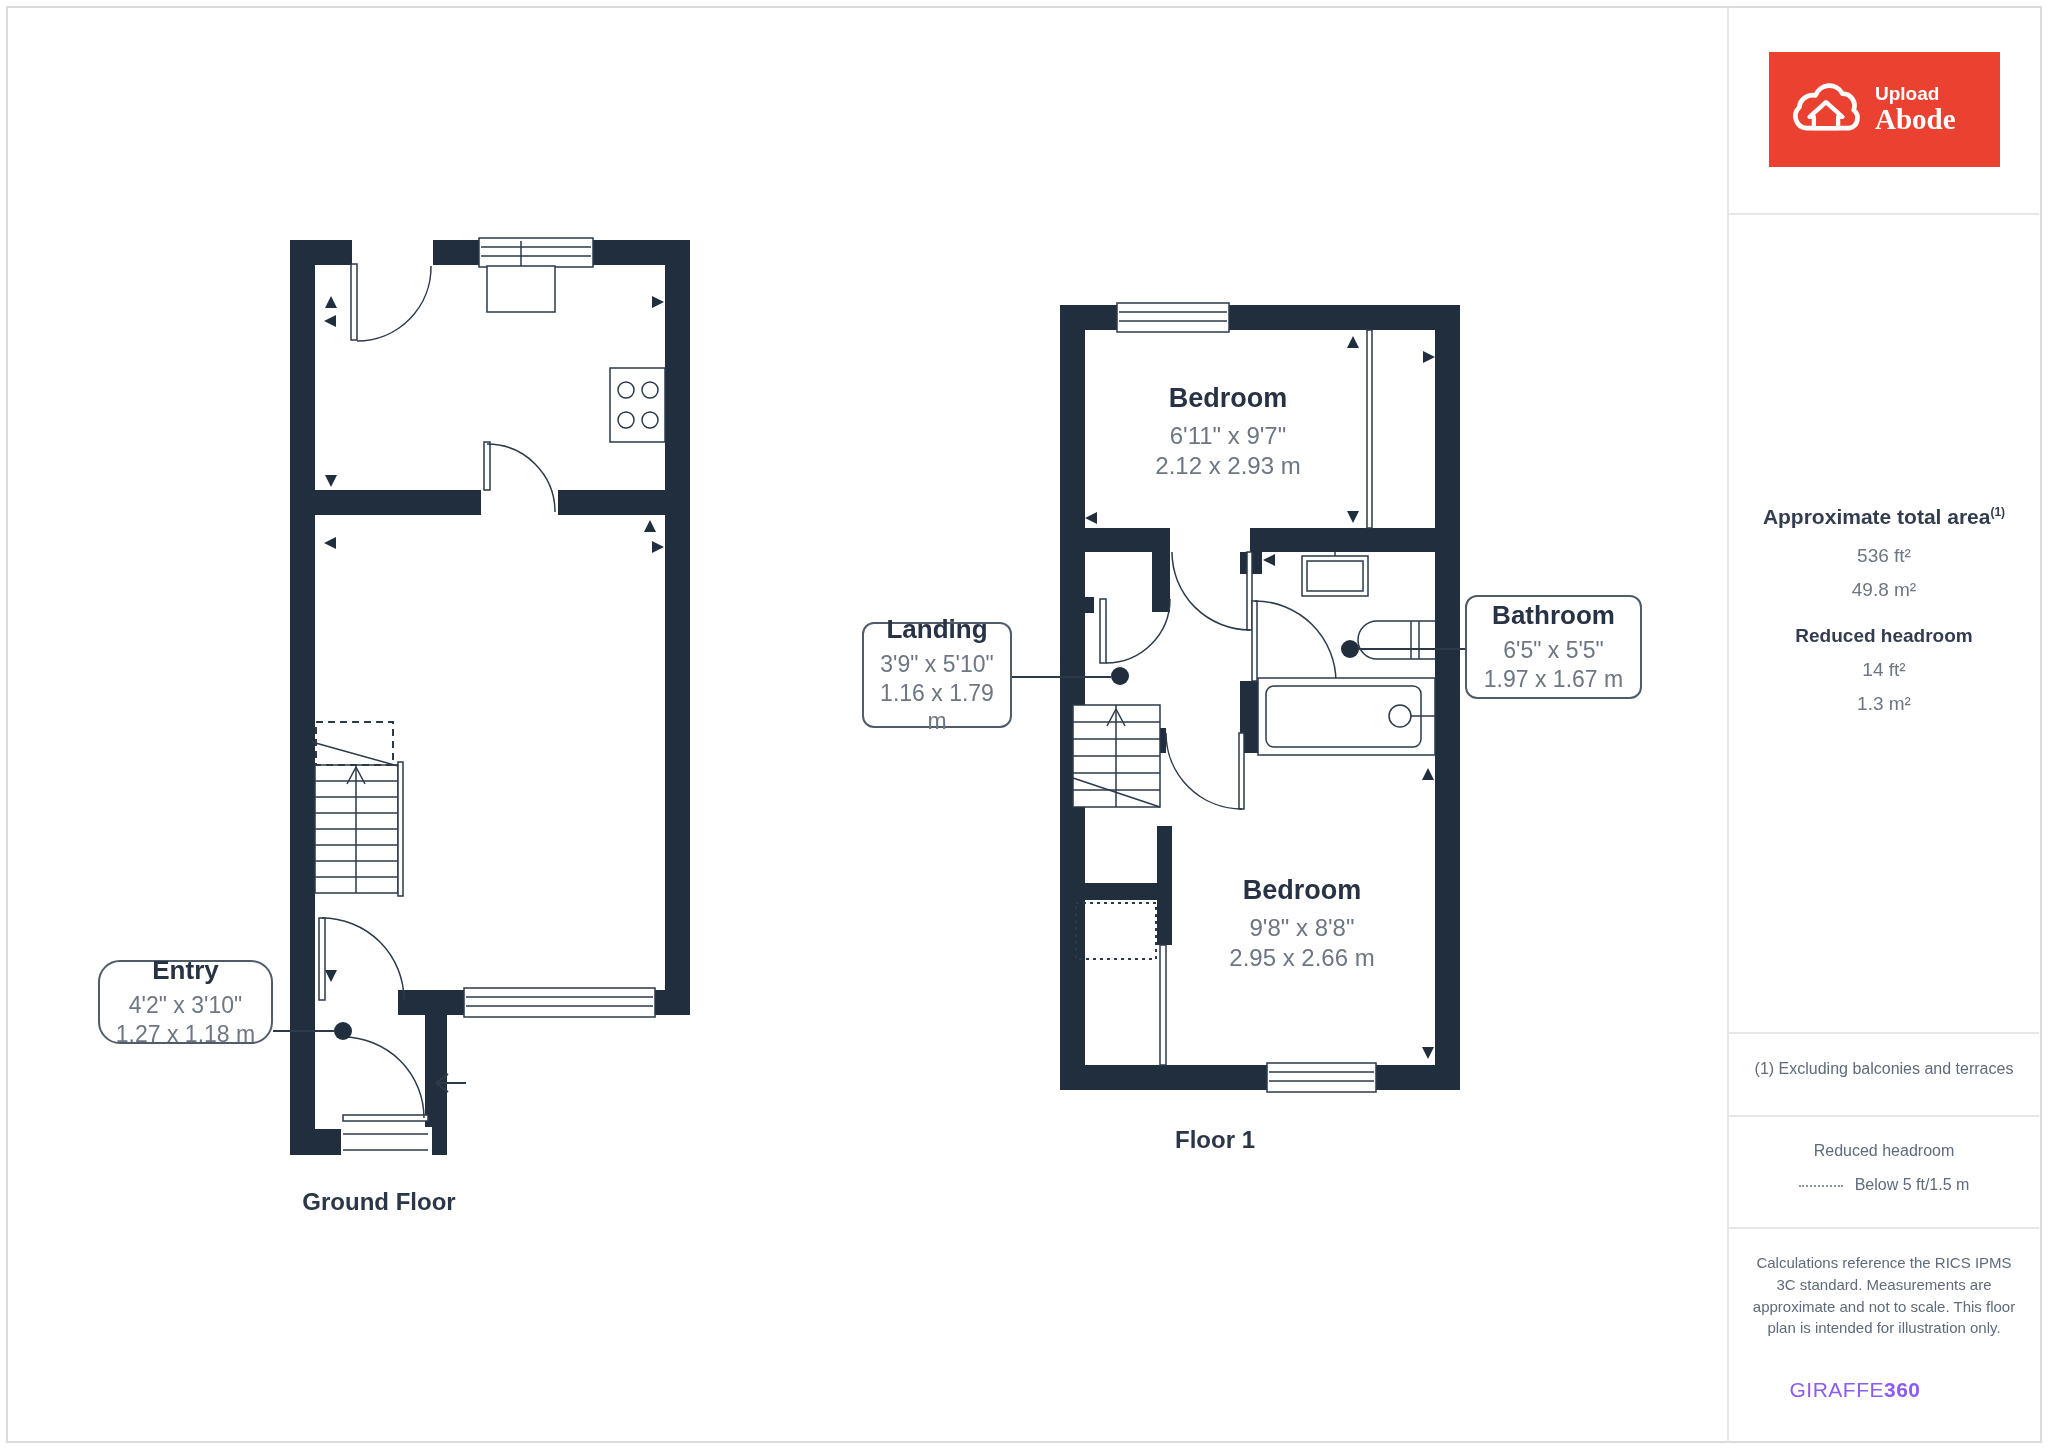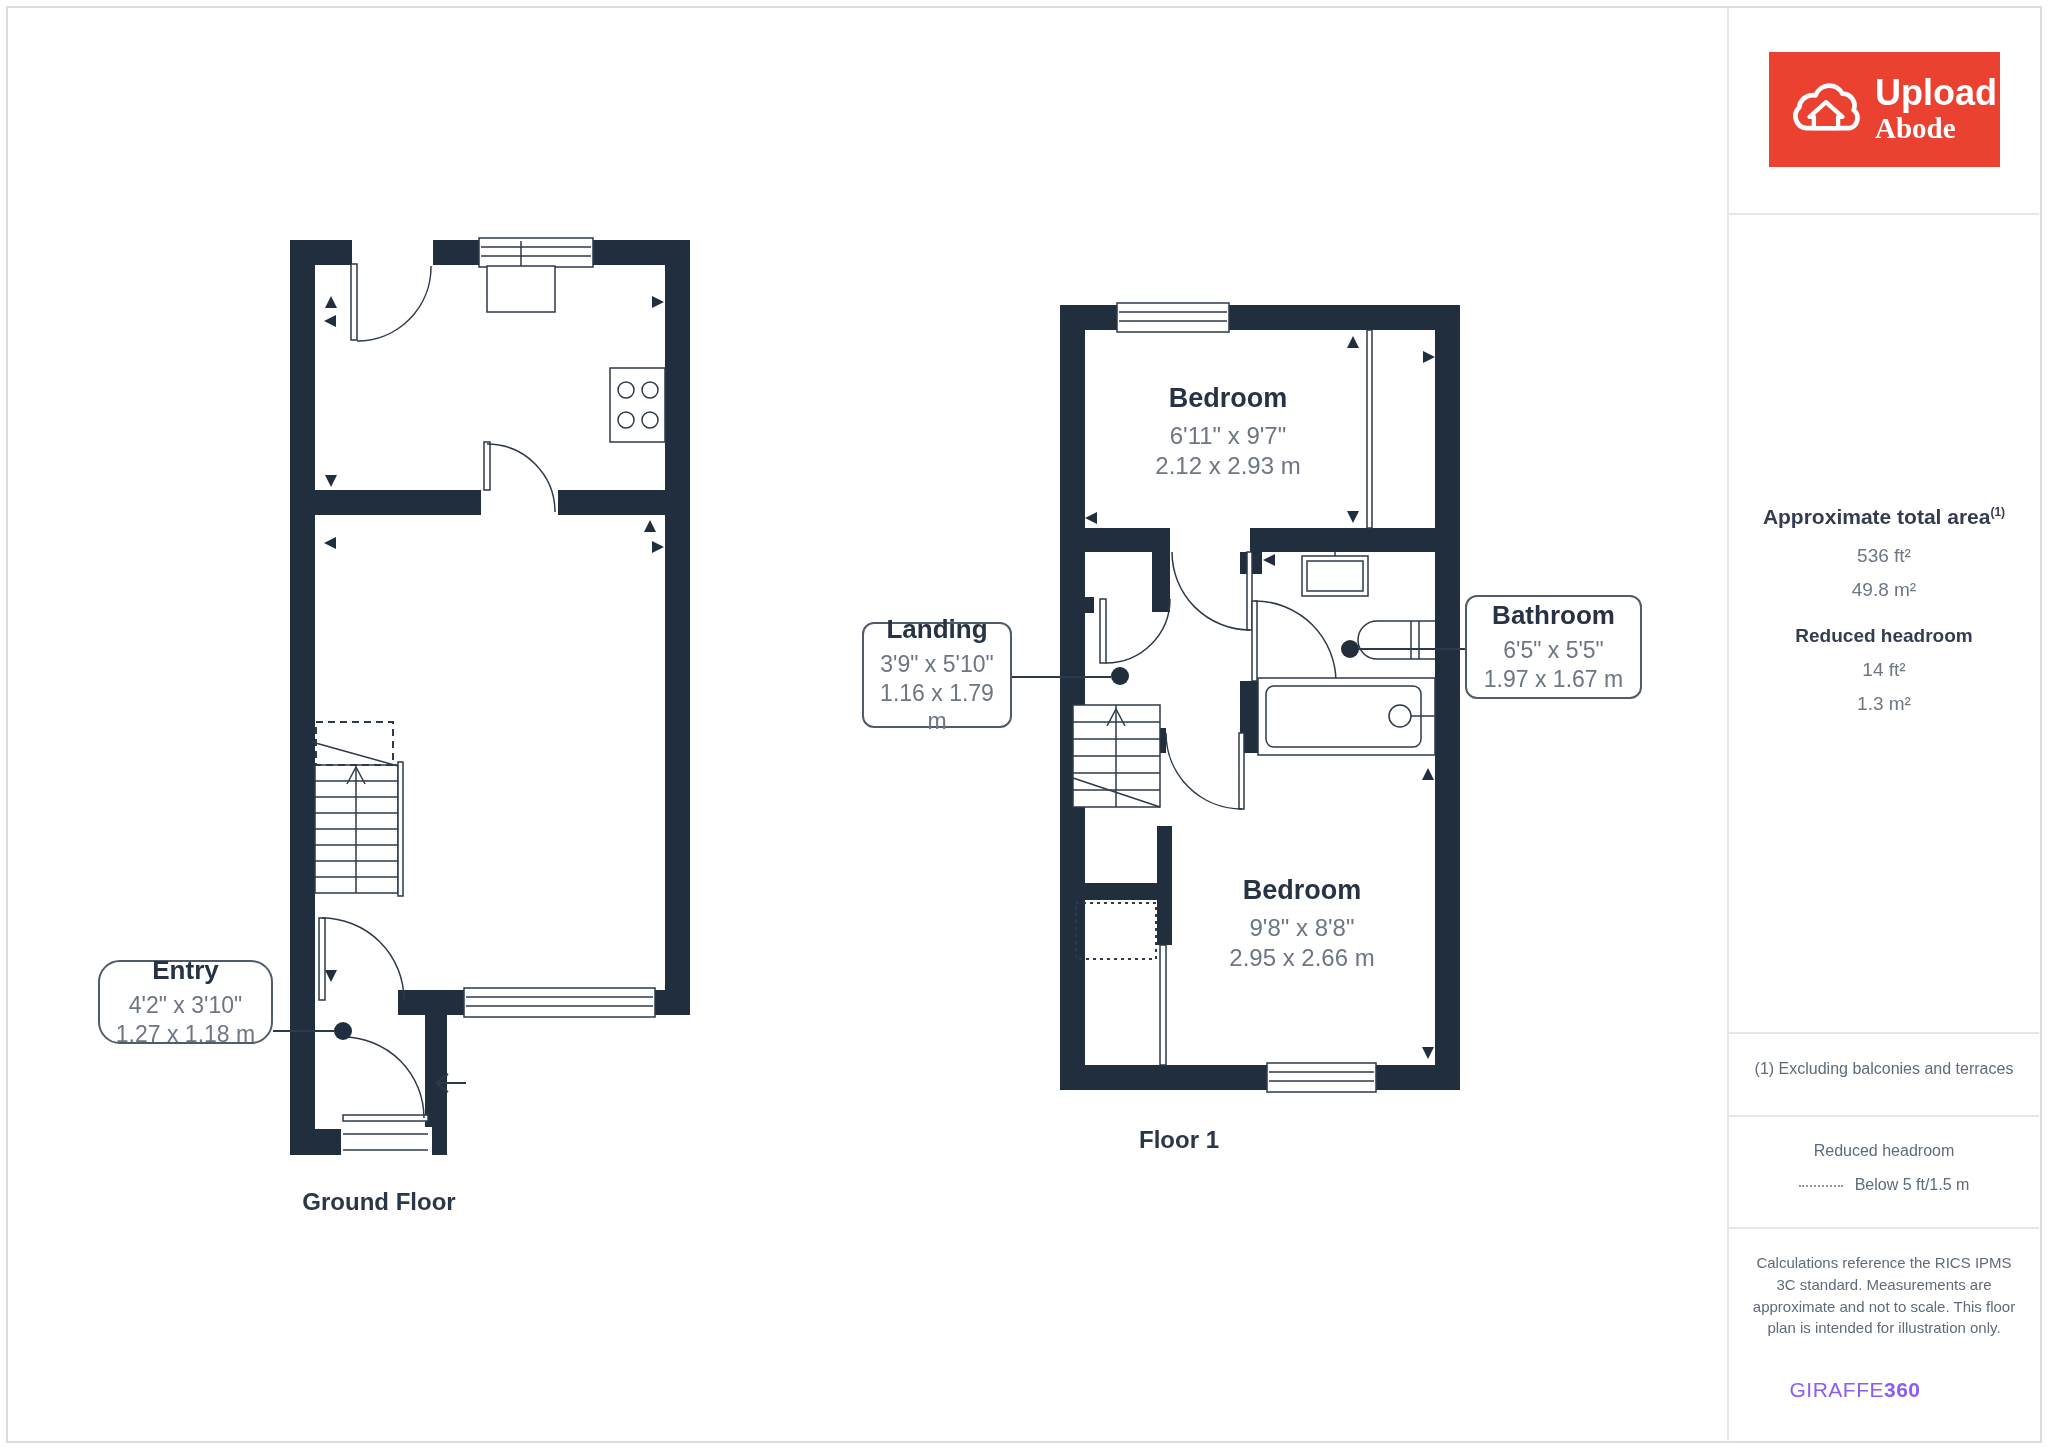--- a/index.html
+++ b/index.html
@@ -40,21 +40,21 @@
   }
 
   
   .vdiv { position:absolute; left:1727px; top:7px; width:2px; height:1435px; background:#e6e7e9; }
   .hdiv { position:absolute; left:1729px; width:310px; height:2px; background:#e6e7e9; }
   .logo-box {
     position:absolute; left:1769px; top:52px; width:231px; height:115px;
     background:#ea4130; display:flex; align-items:center; padding-left:18px; box-sizing:border-box;
   }
   .logo-text { margin-left:10px; color:#ffffff; }
-  .logo-line1 { font-size:36px; font-weight:bold; line-height:1.08; font-family:"Liberation Sans", sans-serif; }
+  .logo-line1 { font-size:19px; font-weight:bold; line-height:1.08; font-family:"Liberation Sans", sans-serif; }
   .logo-line2 { font-size:29px; font-weight:bold; line-height:1.08; font-family:"Liberation Serif", serif; }
 
   .sb-area { position:absolute; left:1727px; top:505px; width:314px; text-align:center; }
   .sb-h1 { font-size:21px; font-weight:bold; color:#333d4f; margin-bottom:16px; }
   .sb-h1 sup { font-size:12px; }
   .sb-val { font-size:19px; color:#6d7683; margin-bottom:12px; }
   .sb-h2 { font-size:19px; font-weight:bold; color:#333d4f; margin:24px 0 12px 0; }
 
   .sb-footnote { position:absolute; left:1727px; top:1060px; width:314px; text-align:center;
     font-size:16px; color:#5f6b7a; }
@@ -297,21 +297,21 @@
     <div class="room-dim">1.16 x 1.79 m</div>
   </div>
 
   <div class="callout" style="left:1465px; top:595px; width:177px; height:104px;">
     <div class="room-name">Bathroom</div>
     <div class="room-dim">6'5" x 5'5"</div>
     <div class="room-dim">1.97 x 1.67 m</div>
   </div>
 
   <div class="floor-caption" style="left:379px; top:1188px;">Ground Floor</div>
-  <div class="floor-caption" style="left:1179px; top:1126px;">Floor 1</div>
+  <div class="floor-caption" style="left:1215px; top:1126px;">Floor 1</div>
 
   <div class="vdiv"></div>
   <div class="hdiv" style="top:213px;"></div>
   <div class="hdiv" style="top:1032px;"></div>
   <div class="hdiv" style="top:1115px;"></div>
   <div class="hdiv" style="top:1227px;"></div>
 
   <div class="logo-box">
     <svg width="78" height="64" viewBox="0 0 90 74">
       <path d="M 22 58 A 14 14 0 0 1 14 34 A 16 16 0 0 1 33 20 A 17 17 0 0 1 64 18 A 14 14 0 0 1 77 37 A 12 12 0 0 1 72 58 Z" fill="none" stroke="#ffffff" stroke-width="5.5" stroke-linejoin="round"></path>

